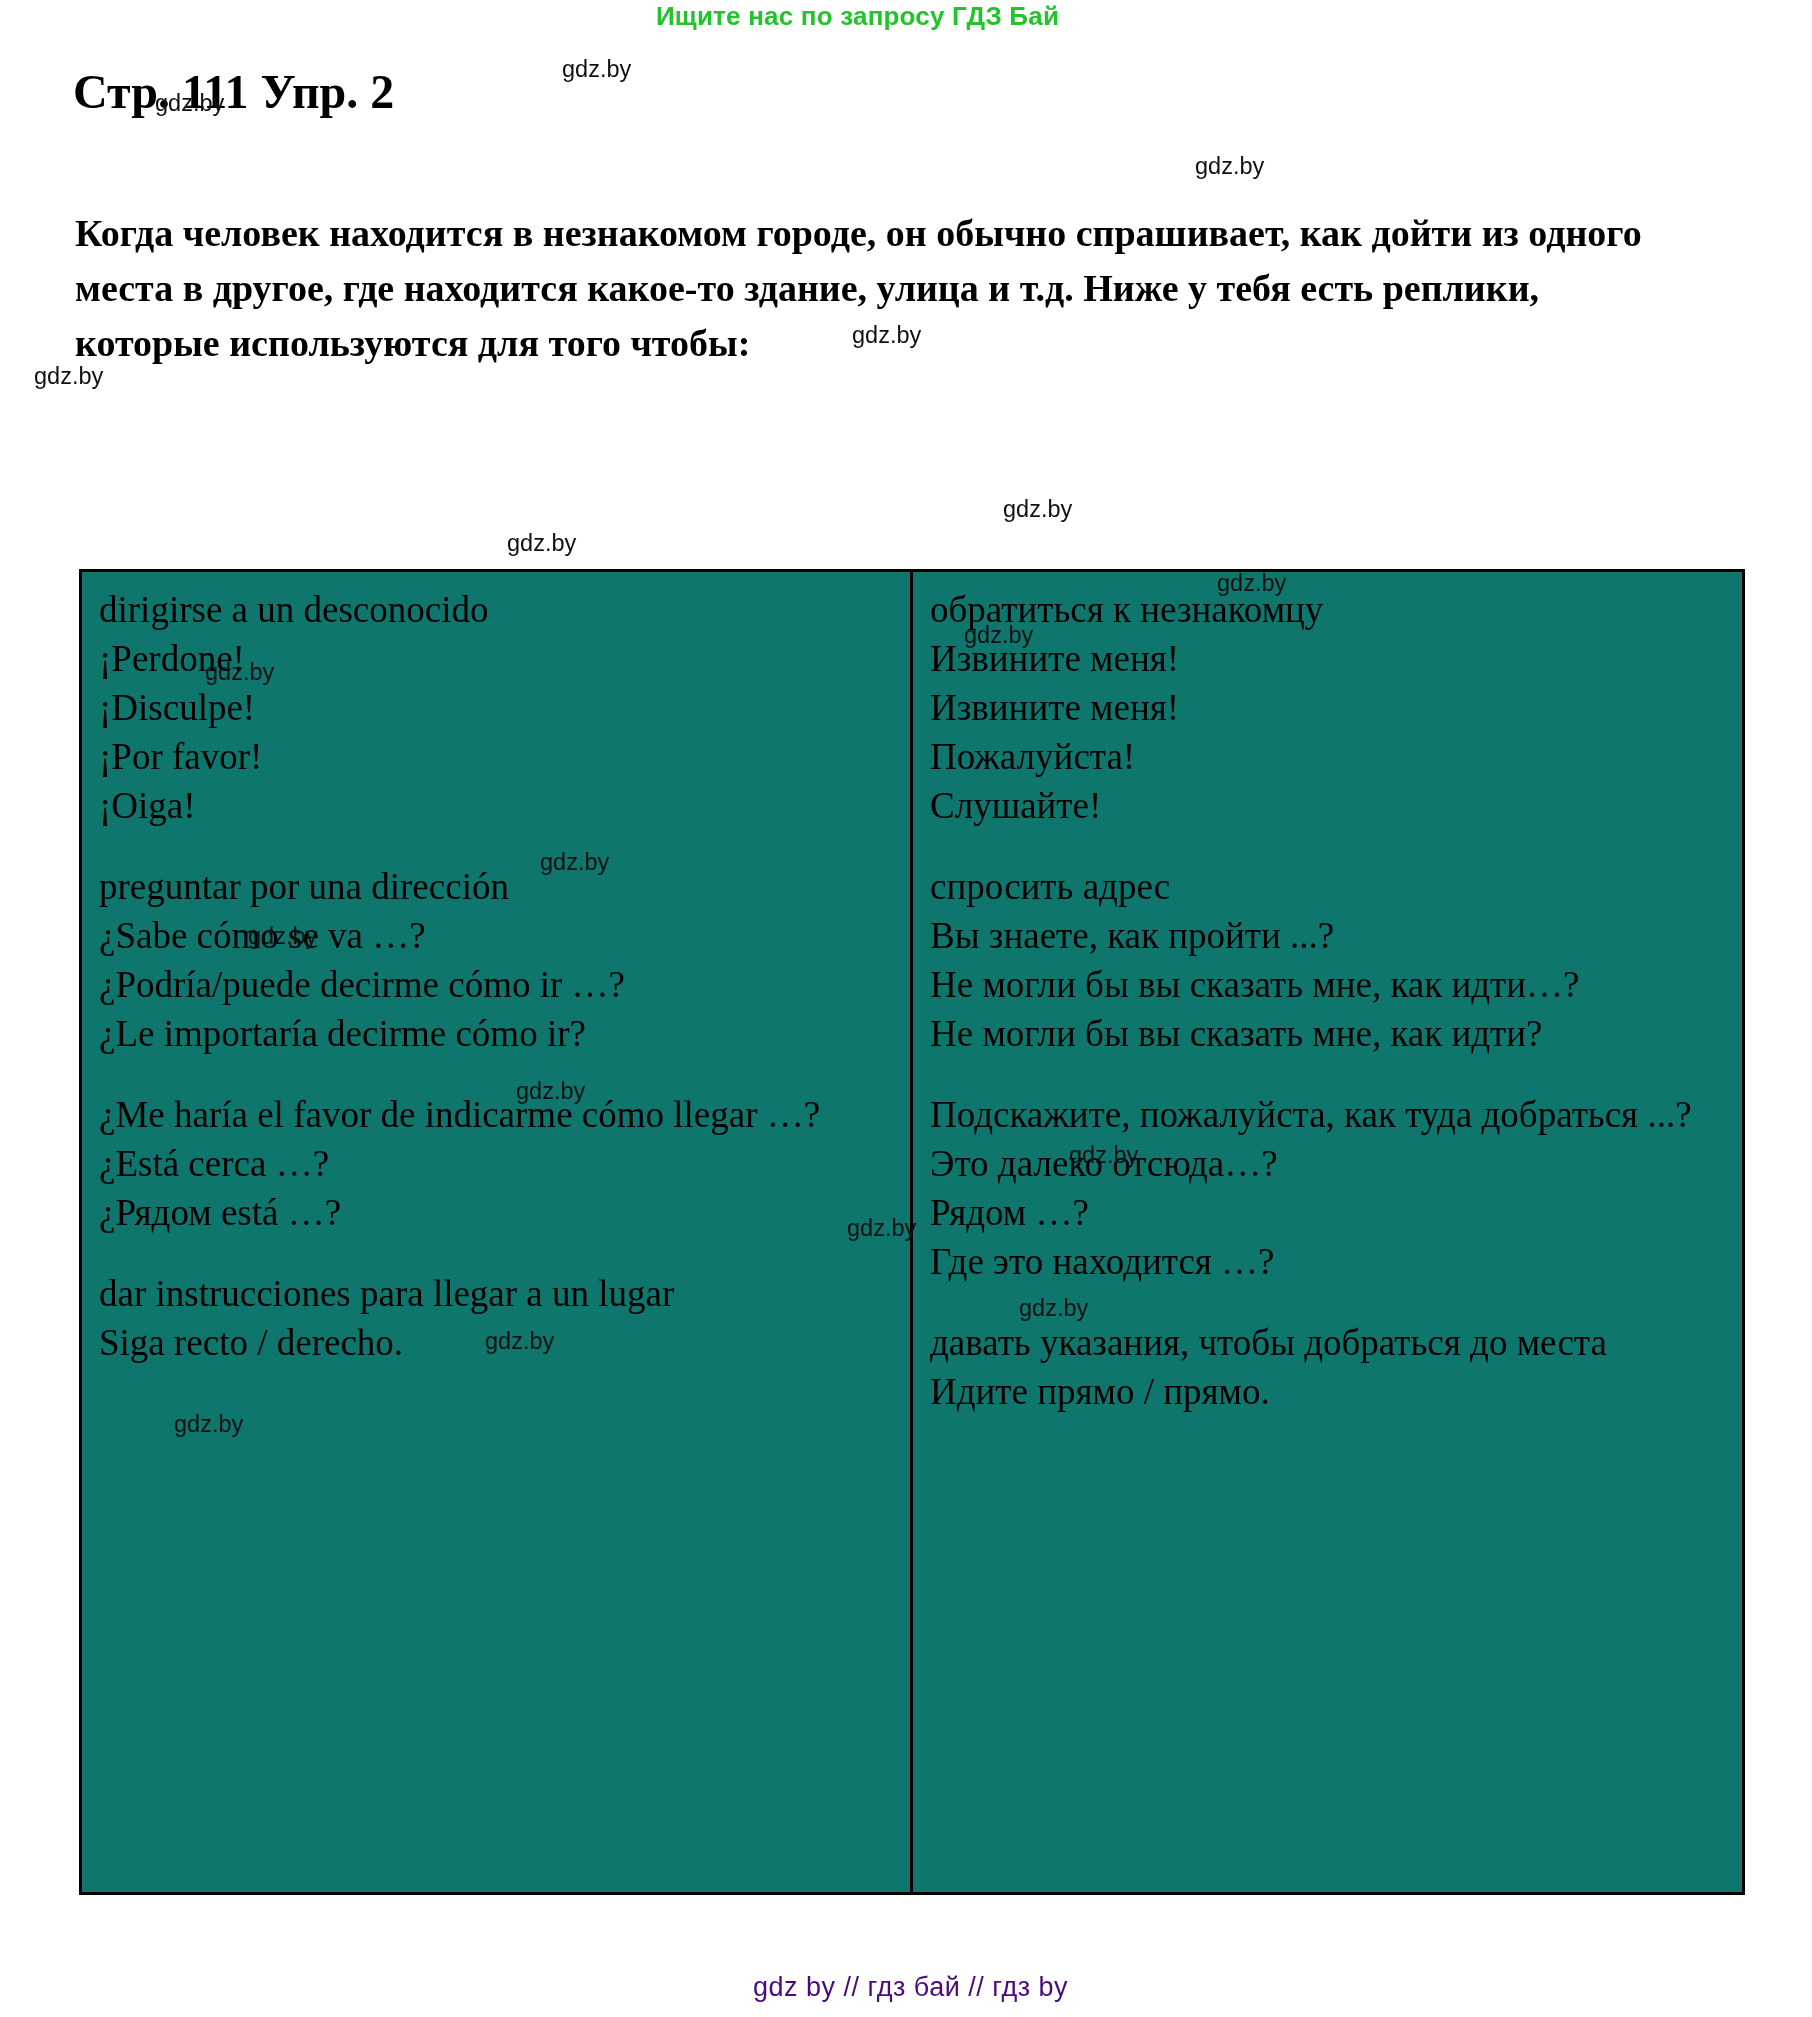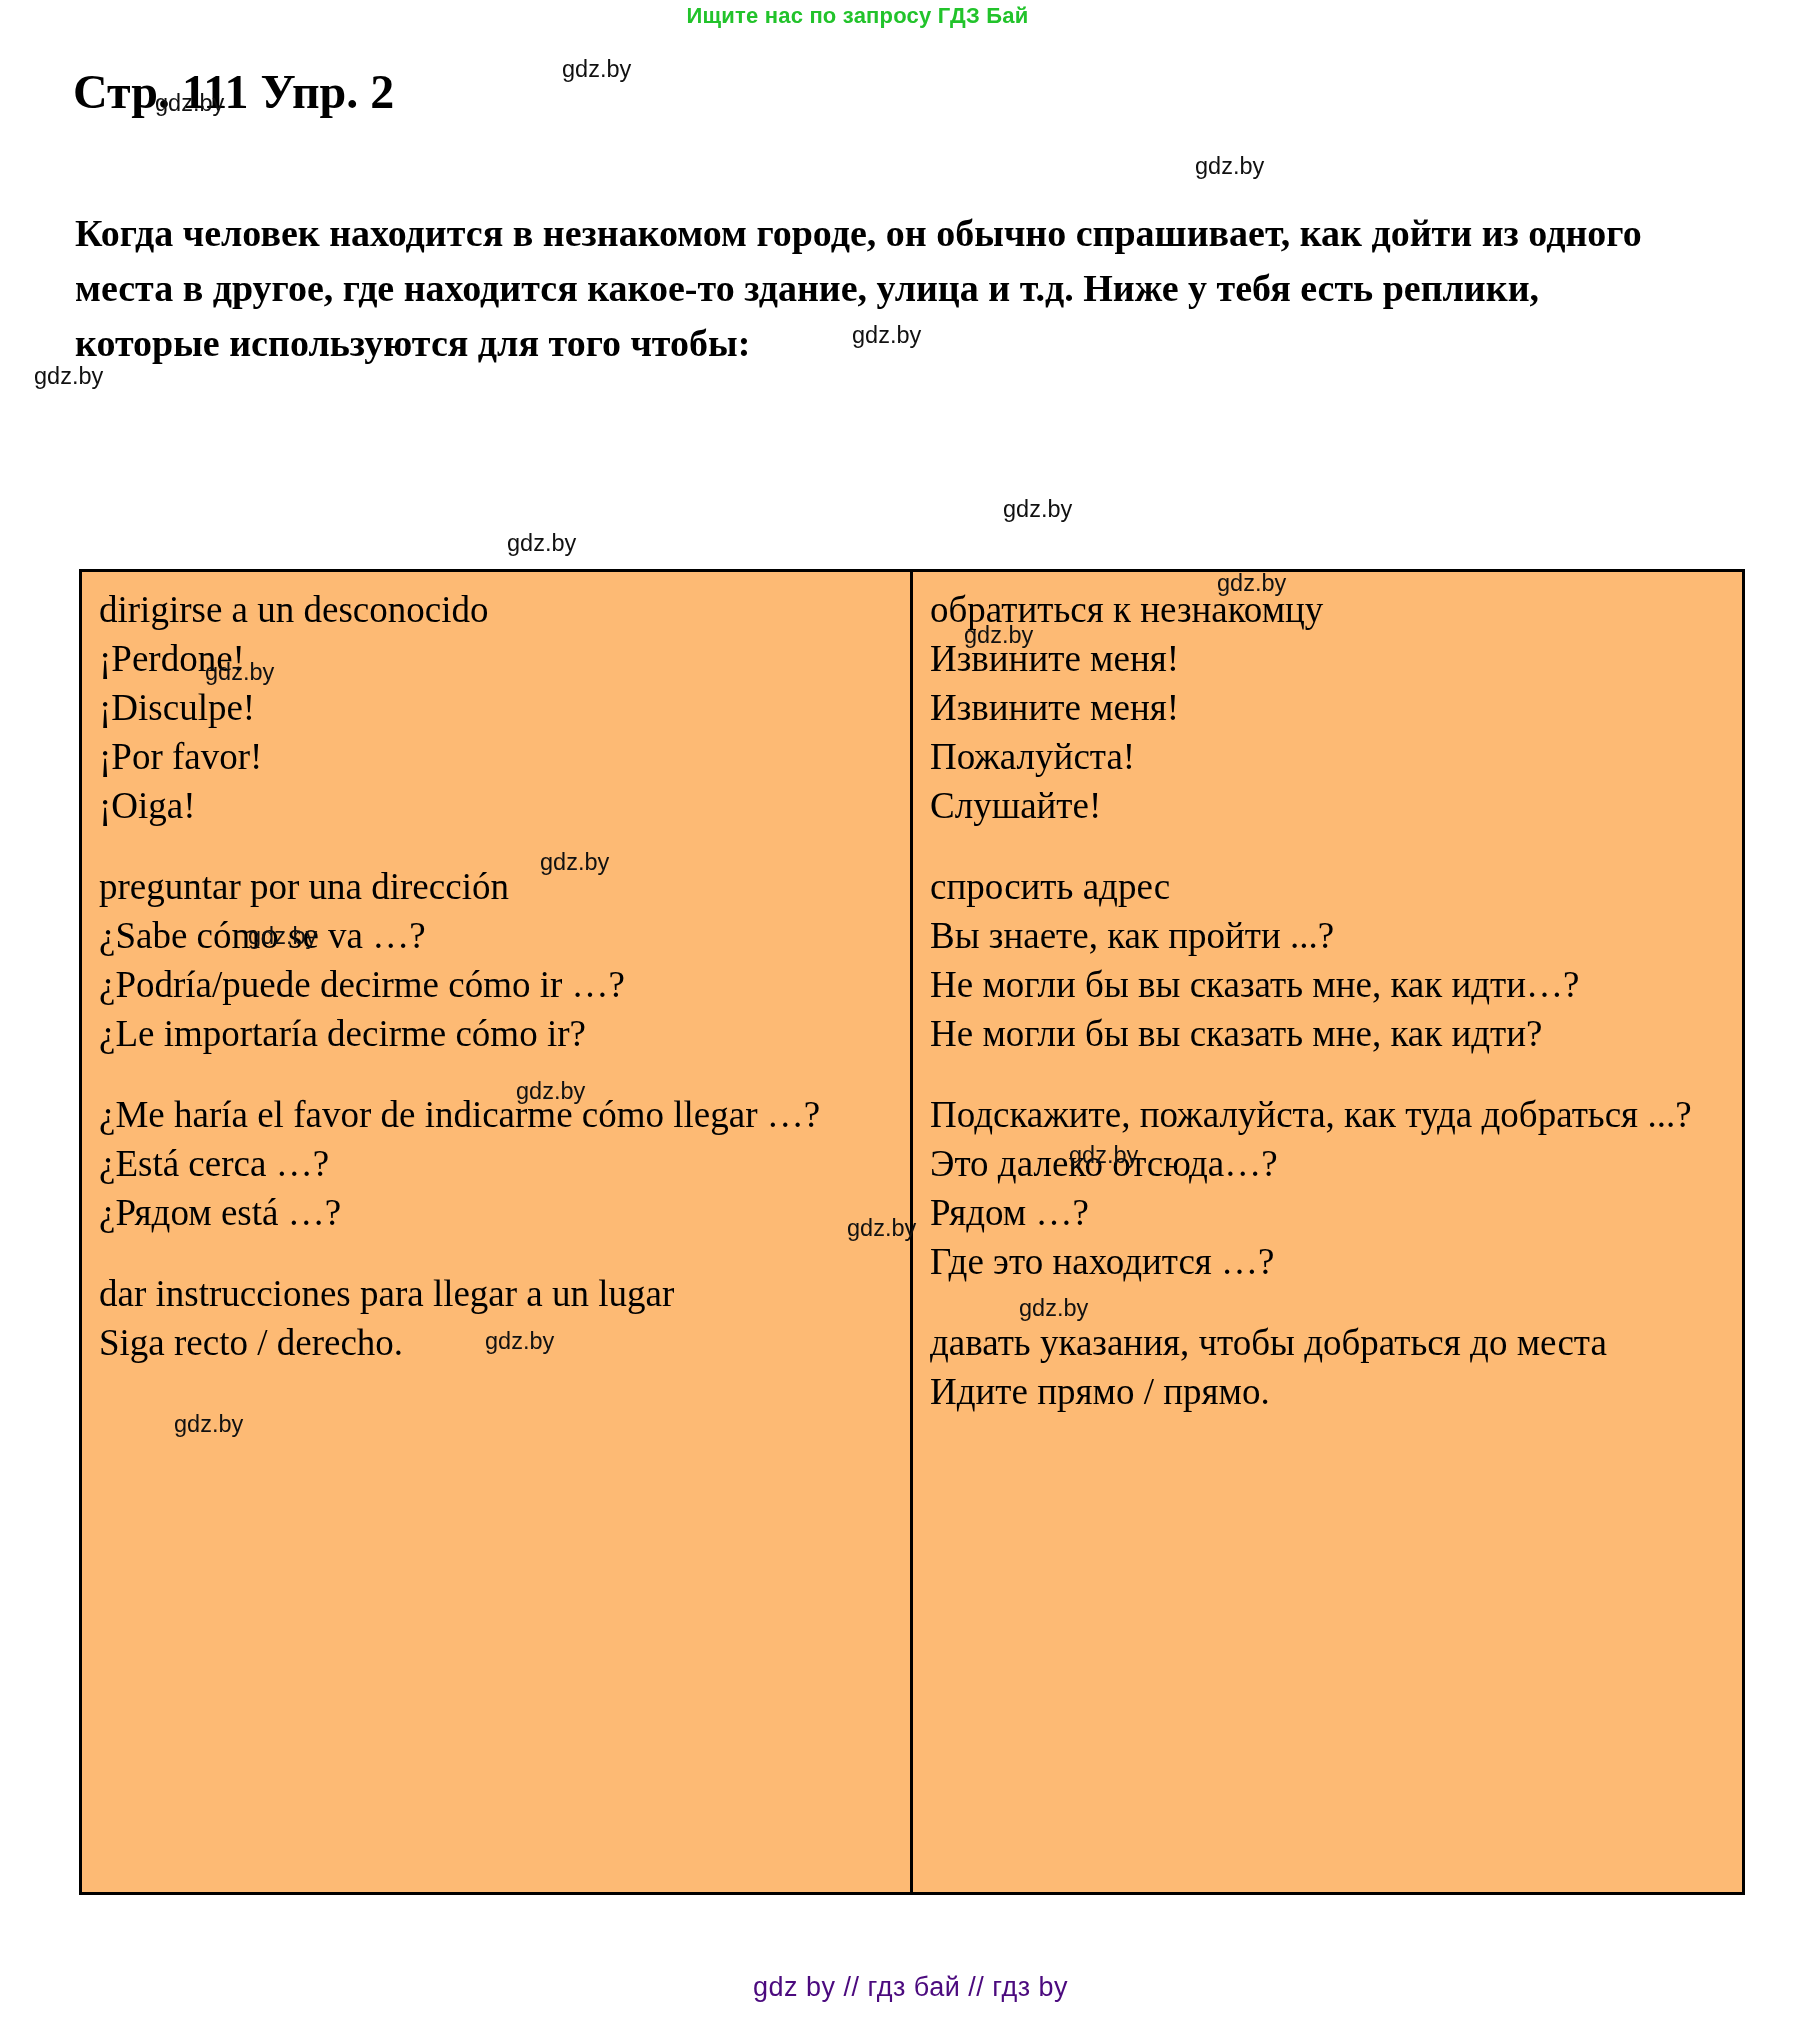--- a/index.html
+++ b/index.html
@@ -18,21 +18,21 @@
   }
 
   
   #promo-bar {
     position: absolute;
     top: 0px;
     left: 0px;
     width: 1715px;
     text-align: center;
     font-family: "Liberation Sans", "DejaVu Sans", sans-serif;
-    font-size: 22px;
+    font-size: 26px;
     line-height: 32px;
     font-weight: 600;
     letter-spacing: 0.2px;
   }
 
   
   #exercise-title {
     position: absolute;
     top: 35px;
     left: 73px;
@@ -56,21 +56,21 @@
   
   #phrase-table {
     position: absolute;
     left: 79px;
     top: 569px;
     width: 1666px;
     height: 1326px;
     border: 3.8px solid #000000;
     box-sizing: border-box;
     display: flex;
-    background: #fdba74;
+    background: #0f766e;
   }
   .table-col {
     box-sizing: border-box;
     padding: 13px 15px 0 17px;
     overflow: hidden;
   }
   .col-left {
     width: 832px;
     border-right: 3.8px solid #000000;
   }

